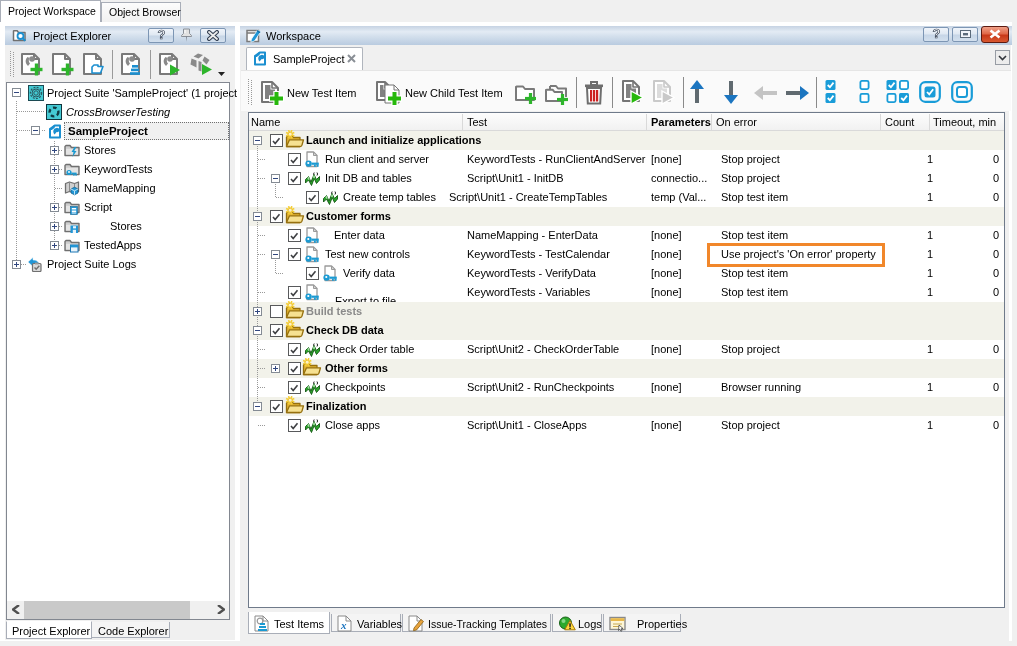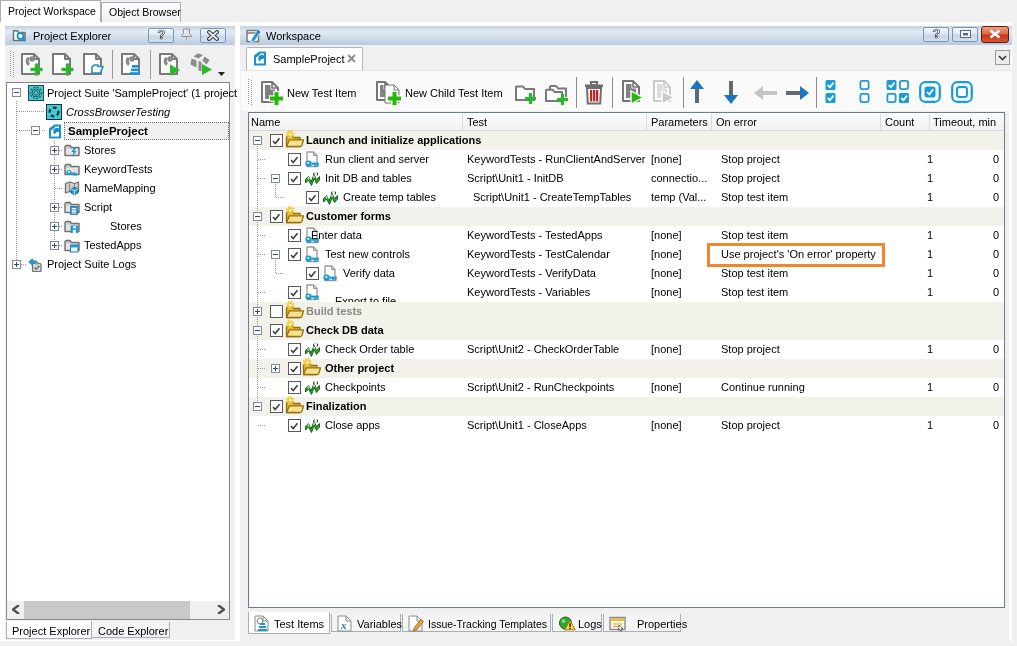--- a/index.html
+++ b/index.html
@@ -362,21 +362,21 @@
   </svg>
 <div class="abs" style="left:248px;top:112px;width:757px;height:496px;background:#fff;border:1px solid #6f7a8a;"></div>
 <div class="abs" style="left:249px;top:113px;width:755px;height:18px;background:linear-gradient(#fdfdfd,#f1f1f1);border-bottom:1px solid #d9d9d9;"></div>
 <div class="abs" style="left:462px;top:114px;width:1px;height:16px;background:#d9d9d9;"></div>
 <div class="abs" style="left:646px;top:114px;width:1px;height:16px;background:#d9d9d9;"></div>
 <div class="abs" style="left:711px;top:114px;width:1px;height:16px;background:#d9d9d9;"></div>
 <div class="abs" style="left:880px;top:114px;width:1px;height:16px;background:#d9d9d9;"></div>
 <div class="abs" style="left:929px;top:114px;width:1px;height:16px;background:#d9d9d9;"></div>
 <div class="txt" style="left:251px;top:117px;">Name</div>
 <div class="txt" style="left:467px;top:117px;">Test</div>
-<div class="txt" style="left:651px;top:117px;">Parameters</div>
+<div class="txt" style="left:651px;top:117px;font-weight:bold;">Parameters</div>
 <div class="txt" style="left:716px;top:117px;">On error</div>
 <div class="txt" style="left:885px;top:117px;">Count</div>
 <div class="txt" style="left:933px;top:117px;">Timeout, min</div>
 <div class="abs" style="left:249px;top:131px;width:755px;height:19px;background:#f2f2ea;"></div>
 <div class="exp" style="left:253px;top:136px;">
     <div class="h"></div>
   </div>
 <div class="chk" style="left:270px;top:134px;">
     <svg width="11" height="11" viewBox="0 0 11 11">
       <polyline points="2,5 4.2,7.5 8.5,2.2" fill="none" stroke="#3f4043" stroke-width="1.6"></polyline>
@@ -441,21 +441,21 @@
       <polyline points="2,5 4.2,7.5 8.5,2.2" fill="none" stroke="#3f4043" stroke-width="1.6"></polyline>
     </svg>
   </div>
 <svg class="abs" style="left:322px;top:189px;" width="18" height="17" viewBox="0 0 18 17">
     <path d="M10.2 2.5 Q9 4 10.2 5.5 M13 2.5 Q14.2 4 13 5.5" fill="none" stroke="#222" stroke-width="1"></path>
     <path d="M1.5 9.5 L4.5 6.5 L7 12 L10 4.5 L12.5 9.5 L15.5 6.5 L15.5 10 L12.5 13.5 L10.2 8.5 L7.5 15.5 L4.5 10 L1.5 13 Z" fill="#2aa52a" stroke="#135613" stroke-width="0.9"></path>
     <path d="M4.5 6.5 L5.8 9.2 L4.5 10 L3.2 8 Z" fill="#9fdc9f"></path>
     <path d="M10 4.5 L11.3 7 L10.2 8.5 L8.8 7.2 Z" fill="#9fdc9f"></path>
   </svg>
 <div class="txt" style="left:343px;top:192px;">Create temp tables</div>
-<div class="txt" style="left:473px;top:192px;text-align:center;">Script\Unit1 - CreateTempTables</div>
+<div class="txt" style="left:449px;top:192px;text-align:center;">Script\Unit1 - CreateTempTables</div>
 <div class="txt" style="left:651px;top:192px;">temp (Val...</div>
 <div class="txt" style="left:721px;top:192px;">Stop test item</div>
 <div class="txt" style="left:0;top:192px;width:933px;text-align:right;">1</div>
 <div class="txt" style="left:0;top:192px;width:999px;text-align:right;">0</div>
 <div class="abs" style="left:249px;top:207px;width:755px;height:19px;background:#f2f2ea;"></div>
 <div class="exp" style="left:253px;top:212px;">
     <div class="h"></div>
   </div>
 <div class="chk" style="left:270px;top:210px;">
     <svg width="11" height="11" viewBox="0 0 11 11">
@@ -483,22 +483,22 @@
   </div>
 <svg class="abs" style="left:304px;top:227px;" width="16" height="18" viewBox="0 0 16 18">
     <path d="M3 1 L9.5 1 L13 4.5 L13 15.5 L3 15.5 Z" fill="#fff" stroke="#9a9a9a" stroke-width="1.3" stroke-linejoin="round"></path>
     <path d="M9.5 1 L9.5 4.5 L13 4.5 Z" fill="#d8d8d8" stroke="#9a9a9a" stroke-width="1"></path>
     <circle cx="4.6" cy="12.6" r="3.2" fill="#1b9ad2"></circle>
     <circle cx="4.3" cy="12" r="1.1" fill="#fff"></circle>
     <rect x="7.8" y="11.6" width="7" height="2.2" fill="#1b9ad2"></rect>
     <rect x="10" y="13.6" width="1.8" height="2.2" fill="#1b9ad2"></rect>
     <rect x="12.8" y="13.6" width="1.8" height="2.2" fill="#1b9ad2"></rect>
   </svg>
-<div class="txt" style="left:311px;top:230px;">Enter data</div>
-<div class="txt" style="left:467px;top:230px;">KeywordTests - TestedApps</div>
+<div class="txt" style="left:334px;top:230px;">Enter data</div>
+<div class="txt" style="left:467px;top:230px;">NameMapping - EnterData</div>
 <div class="txt" style="left:651px;top:230px;">[none]</div>
 <div class="txt" style="left:721px;top:230px;">Stop test item</div>
 <div class="txt" style="left:0;top:230px;width:933px;text-align:right;">1</div>
 <div class="txt" style="left:0;top:230px;width:999px;text-align:right;">0</div>
 <div class="exp" style="left:271px;top:250px;">
     <div class="h"></div>
   </div>
 <div class="chk" style="left:288px;top:248px;">
     <svg width="11" height="11" viewBox="0 0 11 11">
       <polyline points="2,5 4.2,7.5 8.5,2.2" fill="none" stroke="#3f4043" stroke-width="1.6"></polyline>
@@ -636,36 +636,36 @@
     <line x1="6.2" y1="4.2" x2="10.3" y2="5.9" stroke="#f5cf35" stroke-width="1.6"></line>
     <line x1="6.2" y1="4.2" x2="7.9" y2="8.3" stroke="#f5cf35" stroke-width="1.6"></line>
     <line x1="6.2" y1="4.2" x2="4.5" y2="8.3" stroke="#f5cf35" stroke-width="1.6"></line>
     <line x1="6.2" y1="4.2" x2="2.1" y2="5.9" stroke="#f5cf35" stroke-width="1.6"></line>
     <line x1="6.2" y1="4.2" x2="2.1" y2="2.5" stroke="#f5cf35" stroke-width="1.6"></line>
     <line x1="6.2" y1="4.2" x2="4.5" y2="0.1" stroke="#f5cf35" stroke-width="1.6"></line>
     <line x1="6.2" y1="4.2" x2="7.9" y2="0.1" stroke="#f5cf35" stroke-width="1.6"></line>
     <line x1="6.2" y1="4.2" x2="10.3" y2="2.5" stroke="#f5cf35" stroke-width="1.6"></line>
     <circle cx="6.2" cy="4.2" r="2" fill="#fdf3c2" stroke="#edbe28" stroke-width="0.8"></circle>
   </svg>
-<div class="txt b" style="left:325px;top:363px;color:#000;">Other project</div>
+<div class="txt b" style="left:325px;top:363px;color:#000;">Other forms</div>
 <div class="chk" style="left:288px;top:381px;">
     <svg width="11" height="11" viewBox="0 0 11 11">
       <polyline points="2,5 4.2,7.5 8.5,2.2" fill="none" stroke="#3f4043" stroke-width="1.6"></polyline>
     </svg>
   </div>
 <svg class="abs" style="left:304px;top:379px;" width="18" height="17" viewBox="0 0 18 17">
     <path d="M10.2 2.5 Q9 4 10.2 5.5 M13 2.5 Q14.2 4 13 5.5" fill="none" stroke="#222" stroke-width="1"></path>
     <path d="M1.5 9.5 L4.5 6.5 L7 12 L10 4.5 L12.5 9.5 L15.5 6.5 L15.5 10 L12.5 13.5 L10.2 8.5 L7.5 15.5 L4.5 10 L1.5 13 Z" fill="#2aa52a" stroke="#135613" stroke-width="0.9"></path>
     <path d="M4.5 6.5 L5.8 9.2 L4.5 10 L3.2 8 Z" fill="#9fdc9f"></path>
     <path d="M10 4.5 L11.3 7 L10.2 8.5 L8.8 7.2 Z" fill="#9fdc9f"></path>
   </svg>
 <div class="txt" style="left:325px;top:382px;">Checkpoints</div>
 <div class="txt" style="left:467px;top:382px;">Script\Unit2 - RunCheckpoints</div>
 <div class="txt" style="left:651px;top:382px;">[none]</div>
-<div class="txt" style="left:721px;top:382px;">Continue running</div>
+<div class="txt" style="left:721px;top:382px;">Browser running</div>
 <div class="txt" style="left:0;top:382px;width:933px;text-align:right;">1</div>
 <div class="txt" style="left:0;top:382px;width:999px;text-align:right;">0</div>
 <div class="abs" style="left:249px;top:397px;width:755px;height:19px;background:#f2f2ea;"></div>
 <div class="exp" style="left:253px;top:402px;">
     <div class="h"></div>
   </div>
 <div class="chk" style="left:270px;top:400px;">
     <svg width="11" height="11" viewBox="0 0 11 11">
       <polyline points="2,5 4.2,7.5 8.5,2.2" fill="none" stroke="#3f4043" stroke-width="1.6"></polyline>
     </svg>

